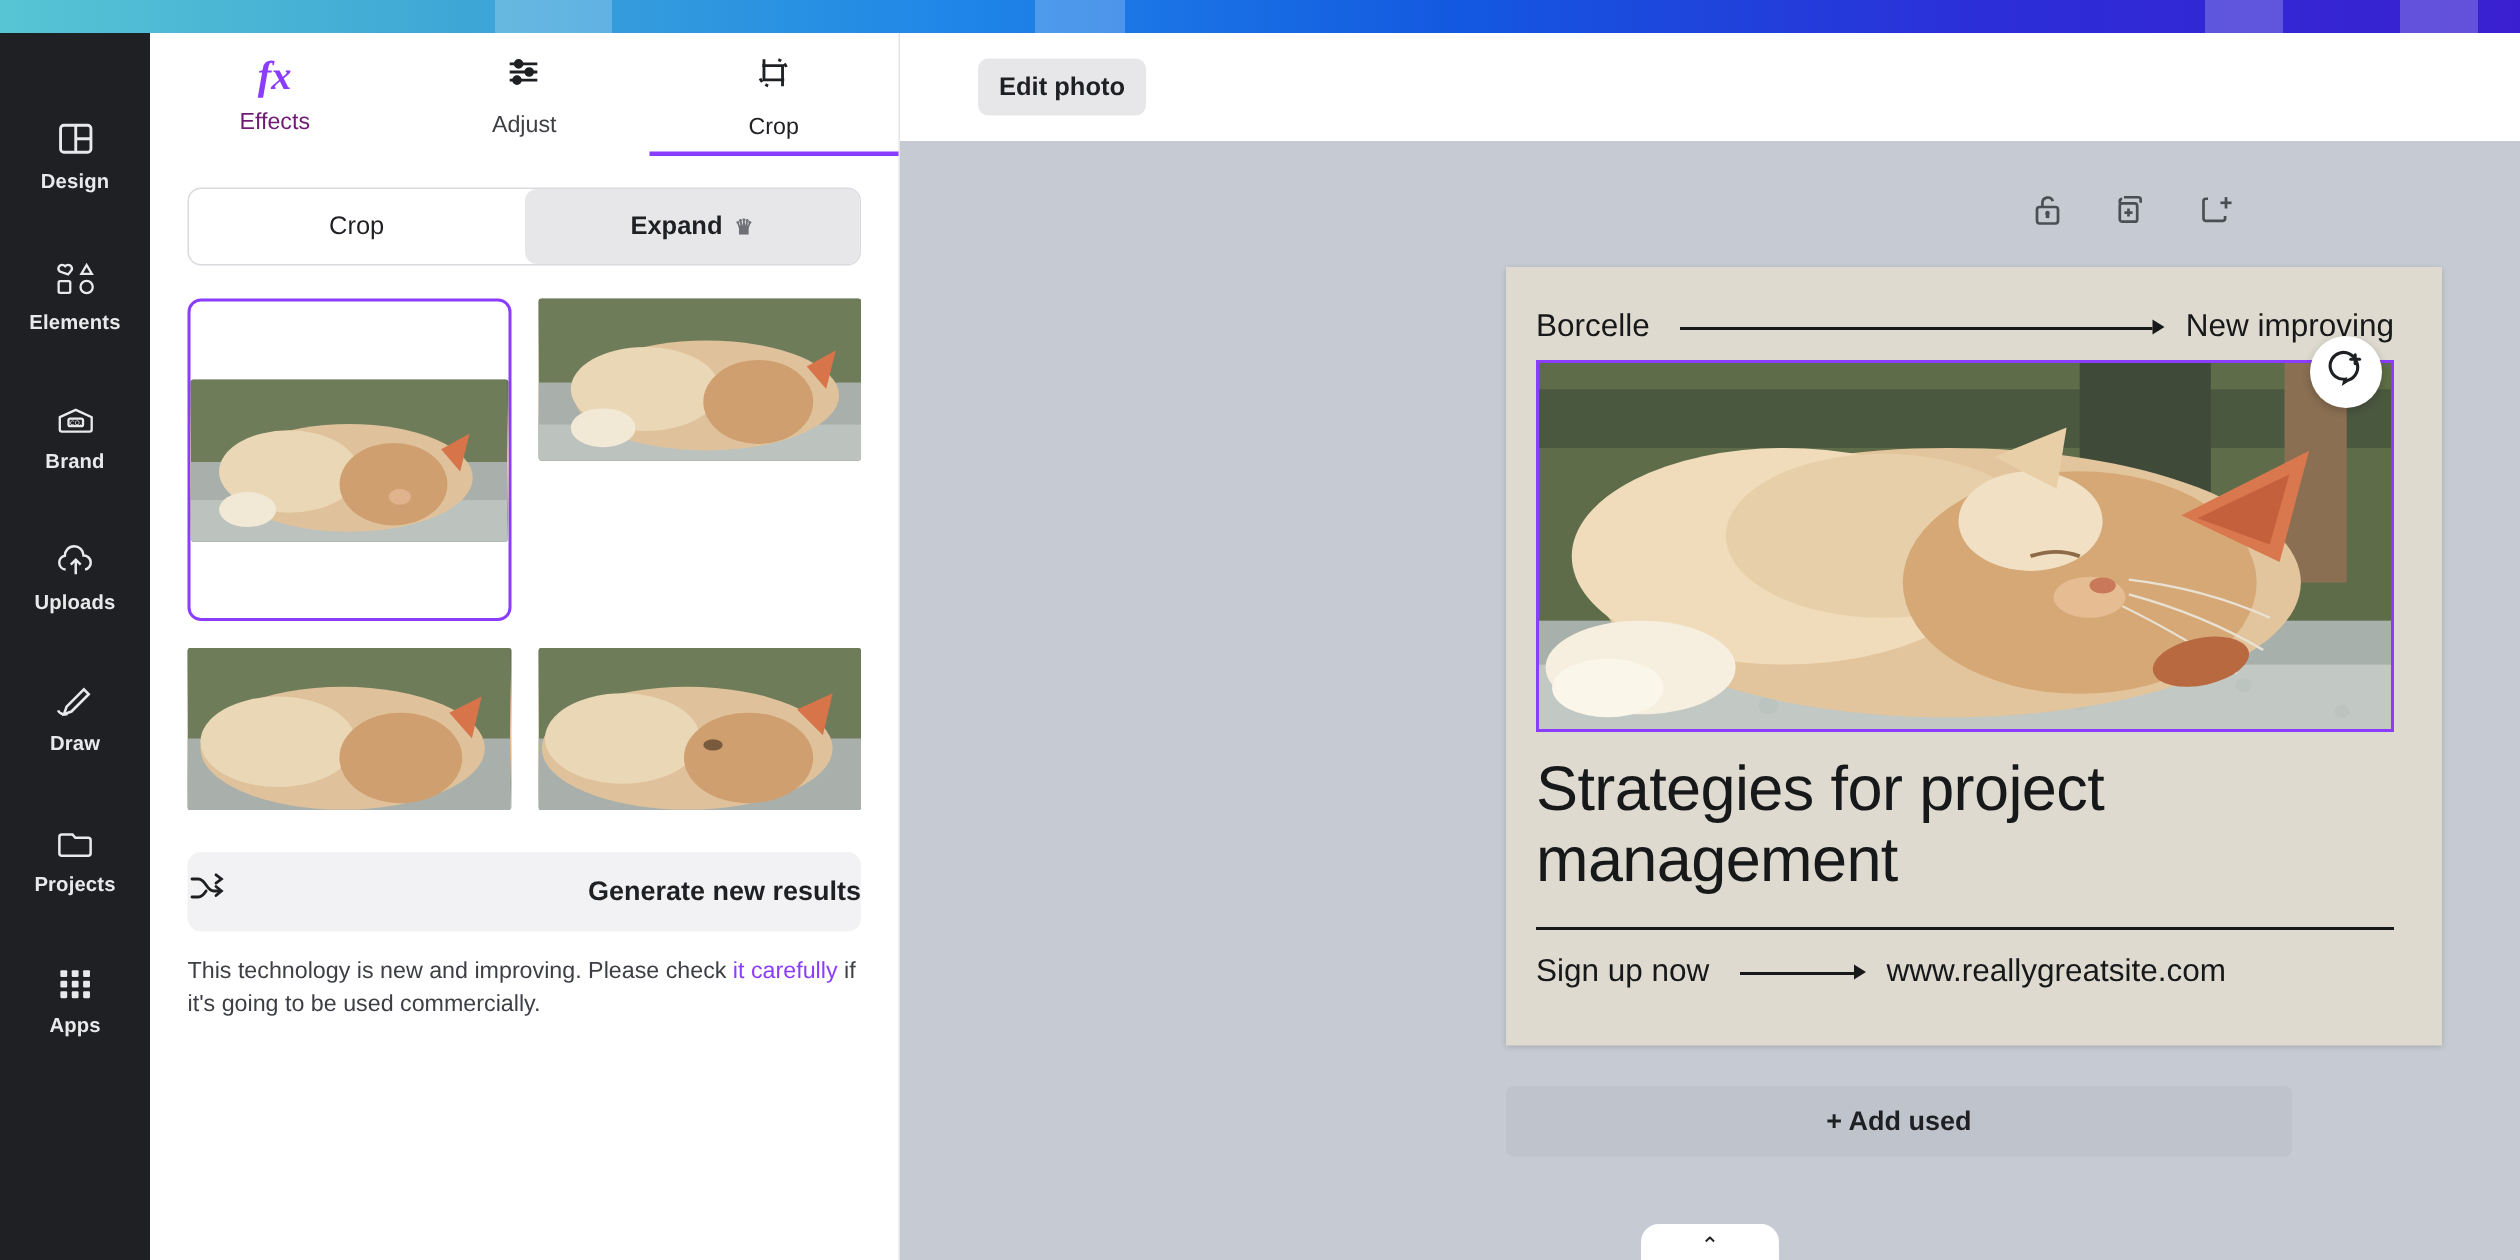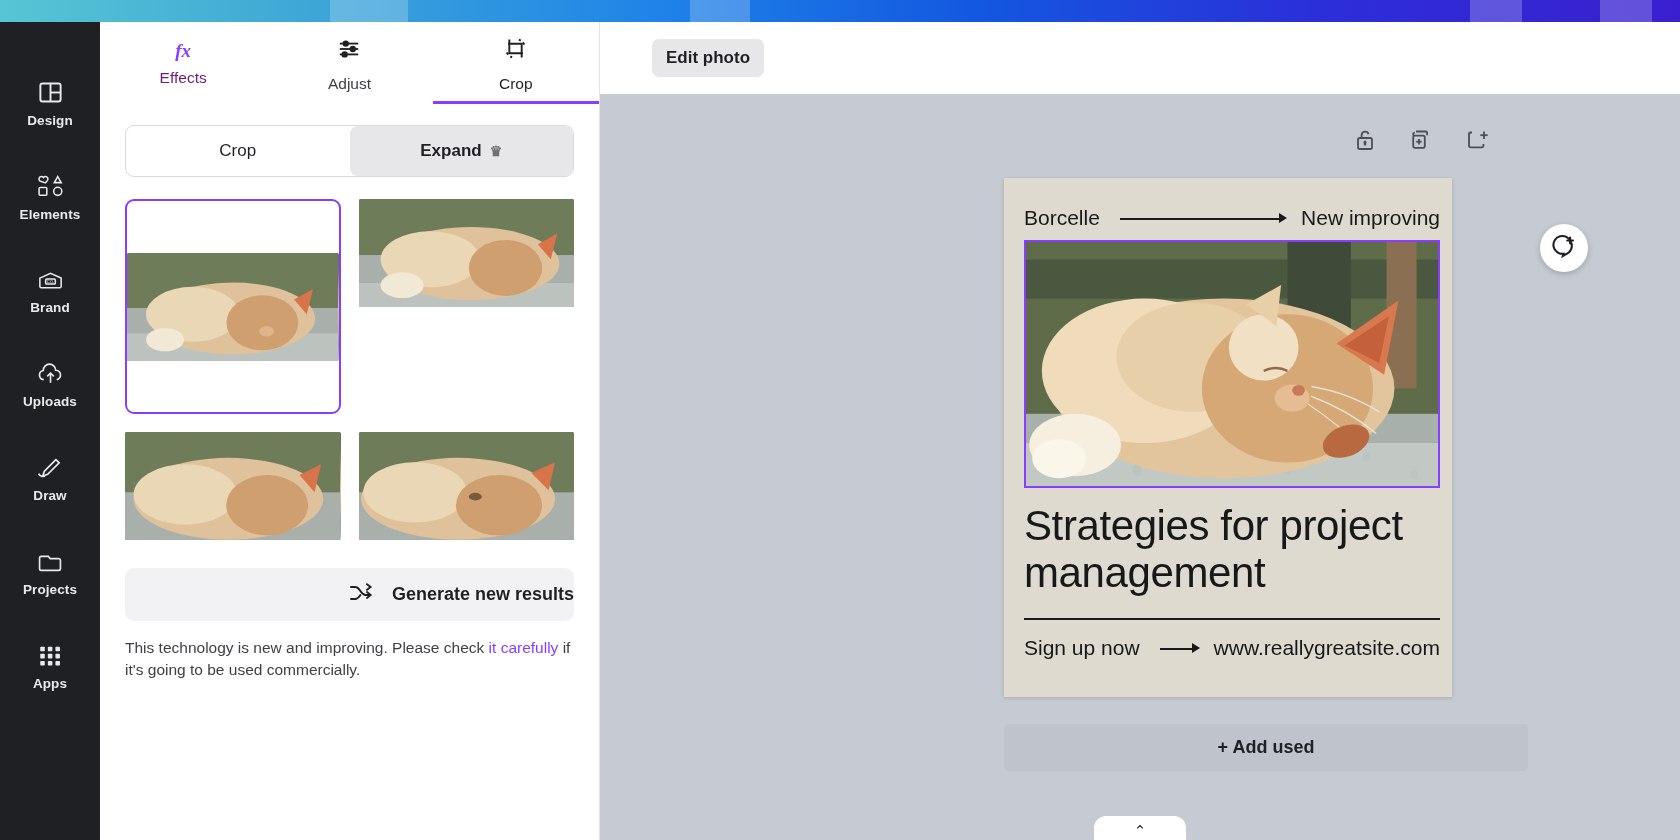--- a/index.html
+++ b/index.html
@@ -49,21 +49,21 @@
   }
   .tab-label { font-size: 15.5px; color: #3d3f44; }
   .tab.effects .tab-label { color: #701a75; }
   .tab.active .tab-label { color: #1f2023; }
   .tab.active::after {
     content: ""; position: absolute; bottom: -4px; left: 0; right: 0; height: 3.5px;
     background: #8b3dff;
   }
   .fx {
     font-family: "Liberation Serif", serif; font-style: italic; font-weight: 700;
-    font-size: 19px; color: #8b3dff; line-height: 1; text-align: right;
+    font-size: 27px; color: #8b3dff; line-height: 1; text-align: right;
   }
 
   
   .seg {
     margin: 25px 25px 0 25px; height: 52px;
     border: 1px solid #d9d9de; border-radius: 9px;
     display: flex; overflow: hidden; background: #fff;
   }
   .seg-btn {
     flex: 1; display: flex; align-items: center; justify-content: center; gap: 8px;
@@ -86,21 +86,21 @@
     width: 100%; height: 108px; border-radius: 2px; overflow: hidden;
     background: linear-gradient(180deg,#5d6b4e 0%,#6d7a58 16%,#c8a178 34%,#e4c49c 52%,#d8b189 66%,#9aa29c 84%,#b9c0bb 100%);
     position: relative;
   }
   .thumb.short { height: 108px; }
   .thumb.short .ph { height: 108px; }
   .cat-sprite { position: absolute; inset: 0; }
 
   .gen {
     margin: 28px 25px 0 25px; height: 53px; border-radius: 9px; background: #f2f2f4;
-    display: flex; align-items: center; justify-content: flex-end; gap: 18px; cursor: pointer;
+    display: flex; align-items: center; justify-content: space-between; gap: 18px; cursor: pointer;
   }
   .gen-label { font-size: 18px; font-weight: 700; color: #1f2023; }
   .disclaimer {
     margin: 16px 25px 0 25px; font-size: 15.5px; line-height: 1.45; color: #3d3f44;
   }
   .disclaimer a { color: #8b3dff; text-decoration: none; }
 
   
   .edhead {
     position: absolute; left: 630px; top: 22px; width: 1080px; height: 72px;
@@ -116,23 +116,23 @@
   .canvasarea {
     position: absolute; left: 600px; top: 94px; width: 1080px; height: 746px;
     background: #c6cad2; overflow: hidden;
   }
   .floating-icons {
     position: absolute; right: 190px; top: 34px; display: flex; gap: 33px; align-items: center;
   }
   .fic { cursor: pointer; }
 
   .page {
-    position: absolute; left: 404px; top: 84px; width: 448px; height: 519px;
+    position: absolute; left: 404px; top: 84px; width: 624px; height: 519px;
     background: #dedacf; box-shadow: 0 1px 4px rgba(0,0,0,.16);
-    padding: 20px 12px 0 20px;
+    padding: 20px 32px 0 20px;
   }
   .p-head {
     display: flex; align-items: center; gap: 14px; height: 40px;
     font-family: "Liberation Sans", sans-serif;
   }
   .p-brand { font-size: 21px; color: #17181a; }
   .p-arrow { flex: 1; position: relative; height: 10px; }
   .p-arrow .ln { position: absolute; left: 6px; right: 8px; top: 5px; height: 1.6px; background: #17181a; }
   .p-arrow .hd {
     position: absolute; right: 0; top: 0px; width: 0; height: 0;

